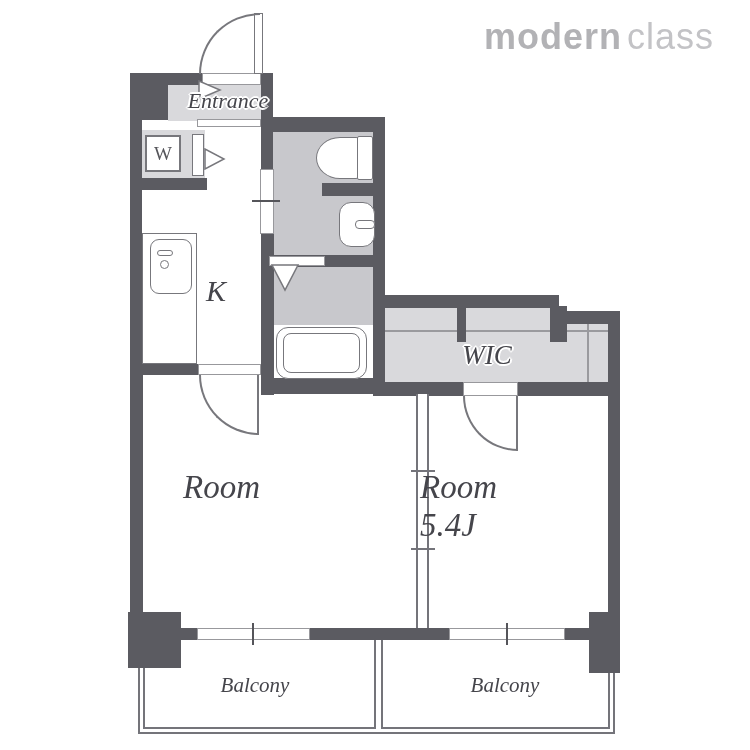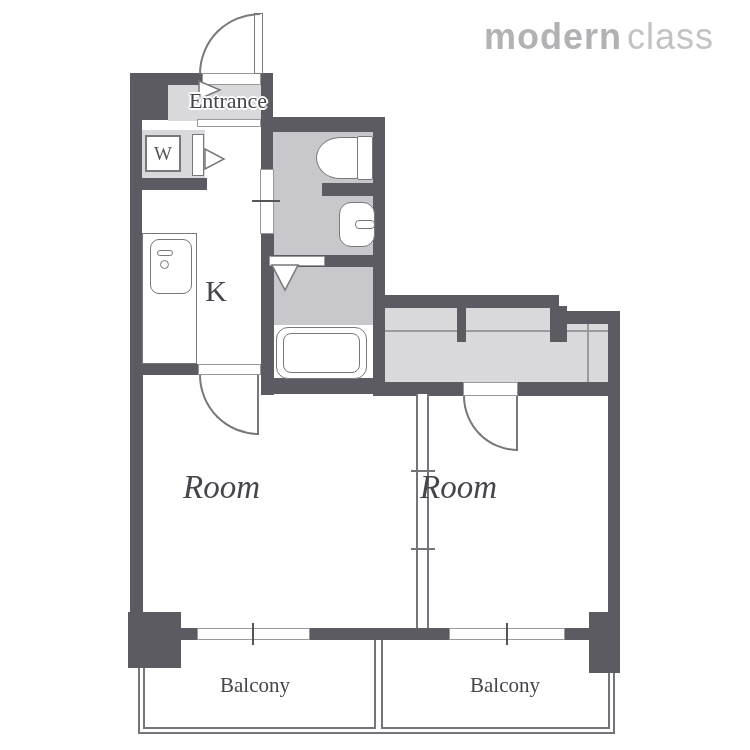--- a/index.html
+++ b/index.html
@@ -8,21 +8,21 @@
   .abs{position:absolute;}
   .wall{position:absolute;background:#5b5b61;}
   .floor-light{position:absolute;background:#d9d9dc;}
   .floor-mid{position:absolute;background:#c8c8cc;}
   .opening{position:absolute;background:#ffffff;border:1px solid #98989c;box-sizing:border-box;}
   .fixture{position:absolute;background:#ffffff;border:1.5px solid #77777c;box-sizing:border-box;}
   .thinline{position:absolute;background:#9a9a9e;}
   .tick{position:absolute;background:#55555a;}
   .arc{position:absolute;box-sizing:border-box;}
   .leafline{position:absolute;background:#77777c;}
-  .lbl{position:absolute;color:#45454b;text-align:center;}
+  .lbl{position:absolute;color:#45454b;font-style:italic;text-align:center;}
   .halo{text-shadow:-1px -1px 0 #fff,1px -1px 0 #fff,-1px 1px 0 #fff,1px 1px 0 #fff,
         -2px 0 0 #fff,2px 0 0 #fff,0 -2px 0 #fff,0 2px 0 #fff;}
   .fence{position:absolute;border:2px solid #74747a;border-top:none;box-sizing:border-box;background:transparent;}
   .logo{position:absolute;top:16px;right:36px;font-family:"Liberation Sans", sans-serif;
         font-size:36px;letter-spacing:1px;}
   .logo .b{font-weight:700;color:#b2b2b5;}
   .logo .l{font-weight:400;color:#c3c3c6;margin-left:5px;}
   .roomlbl{position:absolute;color:#45454b;font-style:italic;
            font-size:33px;line-height:38px;width:200px;}
   svg{position:absolute;display:block;}
@@ -121,26 +121,28 @@
   </svg>
   <svg style="left:204px;top:148px;" width="22" height="22" viewBox="0 0 22 22">
     <polygon points="1,1 1,21 20,11" fill="#ffffff" stroke="#77777c" stroke-width="1.5"></polygon>
   </svg>
   <svg style="left:270px;top:263px;" width="30" height="29" viewBox="0 0 30 29">
     <polygon points="2,2 28,2 15,27" fill="#ffffff" stroke="#77777c" stroke-width="1.5"></polygon>
   </svg>
 
   <div class="lbl halo" style="left:158px;top:88px;width:140px;font-size:22px;">Entrance</div>
   <div class="lbl" style="left:195px;top:274px;width:42px;font-size:30px;">K</div>
+  <div class="lbl halo" style="left:427px;top:340px;width:120px;font-size:27px;">WIC</div>
 
   <div class="roomlbl" style="left:183px;top:468px;">
     <div>Room</div>
   </div>
   <div class="roomlbl" style="left:420px;top:468px;">
     <div>Room</div>
+    <div>5.4J</div>
   </div>
 
   <div class="lbl" style="left:175px;top:673px;width:160px;font-size:21px;">Balcony</div>
   <div class="lbl" style="left:425px;top:673px;width:160px;font-size:21px;">Balcony</div>
 
   <div class="logo">
     <span class="b">modern</span><span class="l">class</span>
   </div>
 
 </div>

